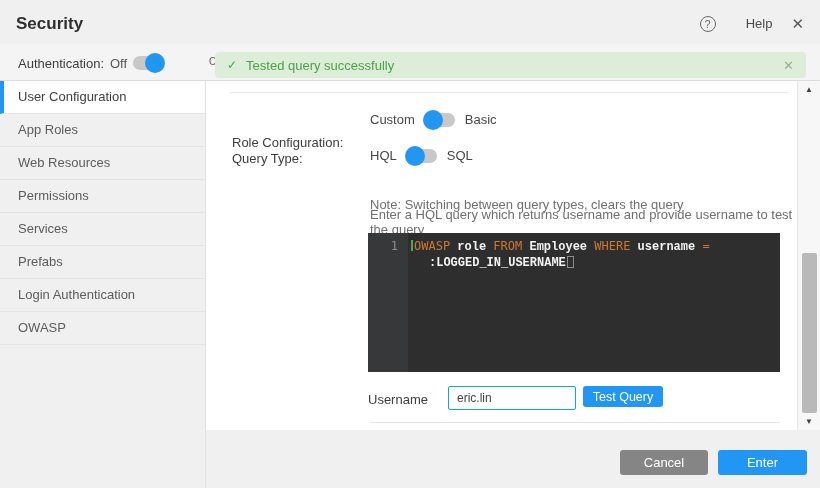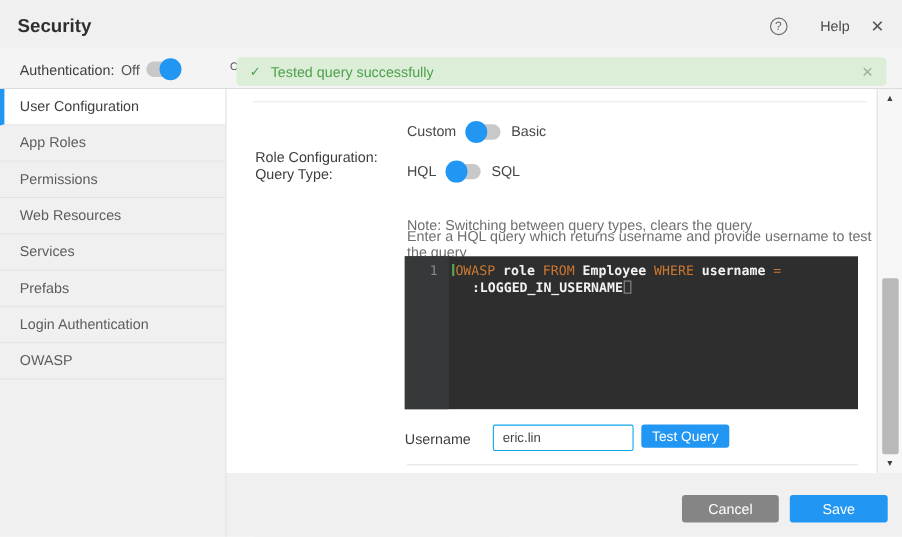--- a/index.html
+++ b/index.html
@@ -89,21 +89,21 @@
     position:absolute; left:162px; top:152px; width:412px; height:139px;
     background:#2e2e2e; display:flex; font-family:"DejaVu Sans Mono", monospace;
     font-size:12px; cursor:text;
   }
   .gutter {
     width:40px; background:#36383a; color:#8c8c8c; text-align:right;
     padding:6px 10px 0 0; line-height:15px; flex:none;
   }
   .code { padding:6px 0 0 3px; line-height:15px; color:#ececec; }
   .code .kw { color:#cc7832; }
-  .code .id { color:#f2f2f2; font-weight:bold; }
+  .code .id { color:#f2f2f2; font-weight:bold;font-family:Liberation Mono, monospace; }
   .caret {
     display:inline-block; width:2px; height:11px; background:#57a64a;
     margin-right:1px; vertical-align:-1px;
   }
   .line2 { padding-left:18px; }
   .cursor-box {
     display:inline-block; width:7px; height:12px; border:1px solid #8a8a8a;
     vertical-align:-2px; margin-left:1px;
   }
 
@@ -161,22 +161,22 @@
 
 <div class="banner">
   <span class="check">✓</span>
   <span class="msg">Tested query successfully</span>
   <span class="bclose">✕</span>
 </div>
 
 <div class="sidebar">
   <div class="side-item active">User Configuration</div>
   <div class="side-item">App Roles</div>
+  <div class="side-item">Web Resources</div>
   <div class="side-item">Permissions</div>
-  <div class="side-item">Web Resources</div>
   <div class="side-item">Services</div>
   <div class="side-item">Prefabs</div>
   <div class="side-item">Login Authentication</div>
   <div class="side-item">OWASP</div>
 </div>
 <div class="vline"></div>
 
 <div class="content">
   <div class="hr-top"></div>
 
@@ -217,13 +217,13 @@
   <div class="hr-bottom"></div>
 </div>
 
 <div class="scrollbar">
   <div class="sb-arrow sb-up">▲</div>
   <div class="sb-thumb"></div>
   <div class="sb-arrow sb-down">▼</div>
 </div>
 
 <button class="btn btn-cancel">Cancel</button>
-<button class="btn btn-save">Save</button>
+<button class="btn btn-save">Enter</button>
 
 </body></html>

